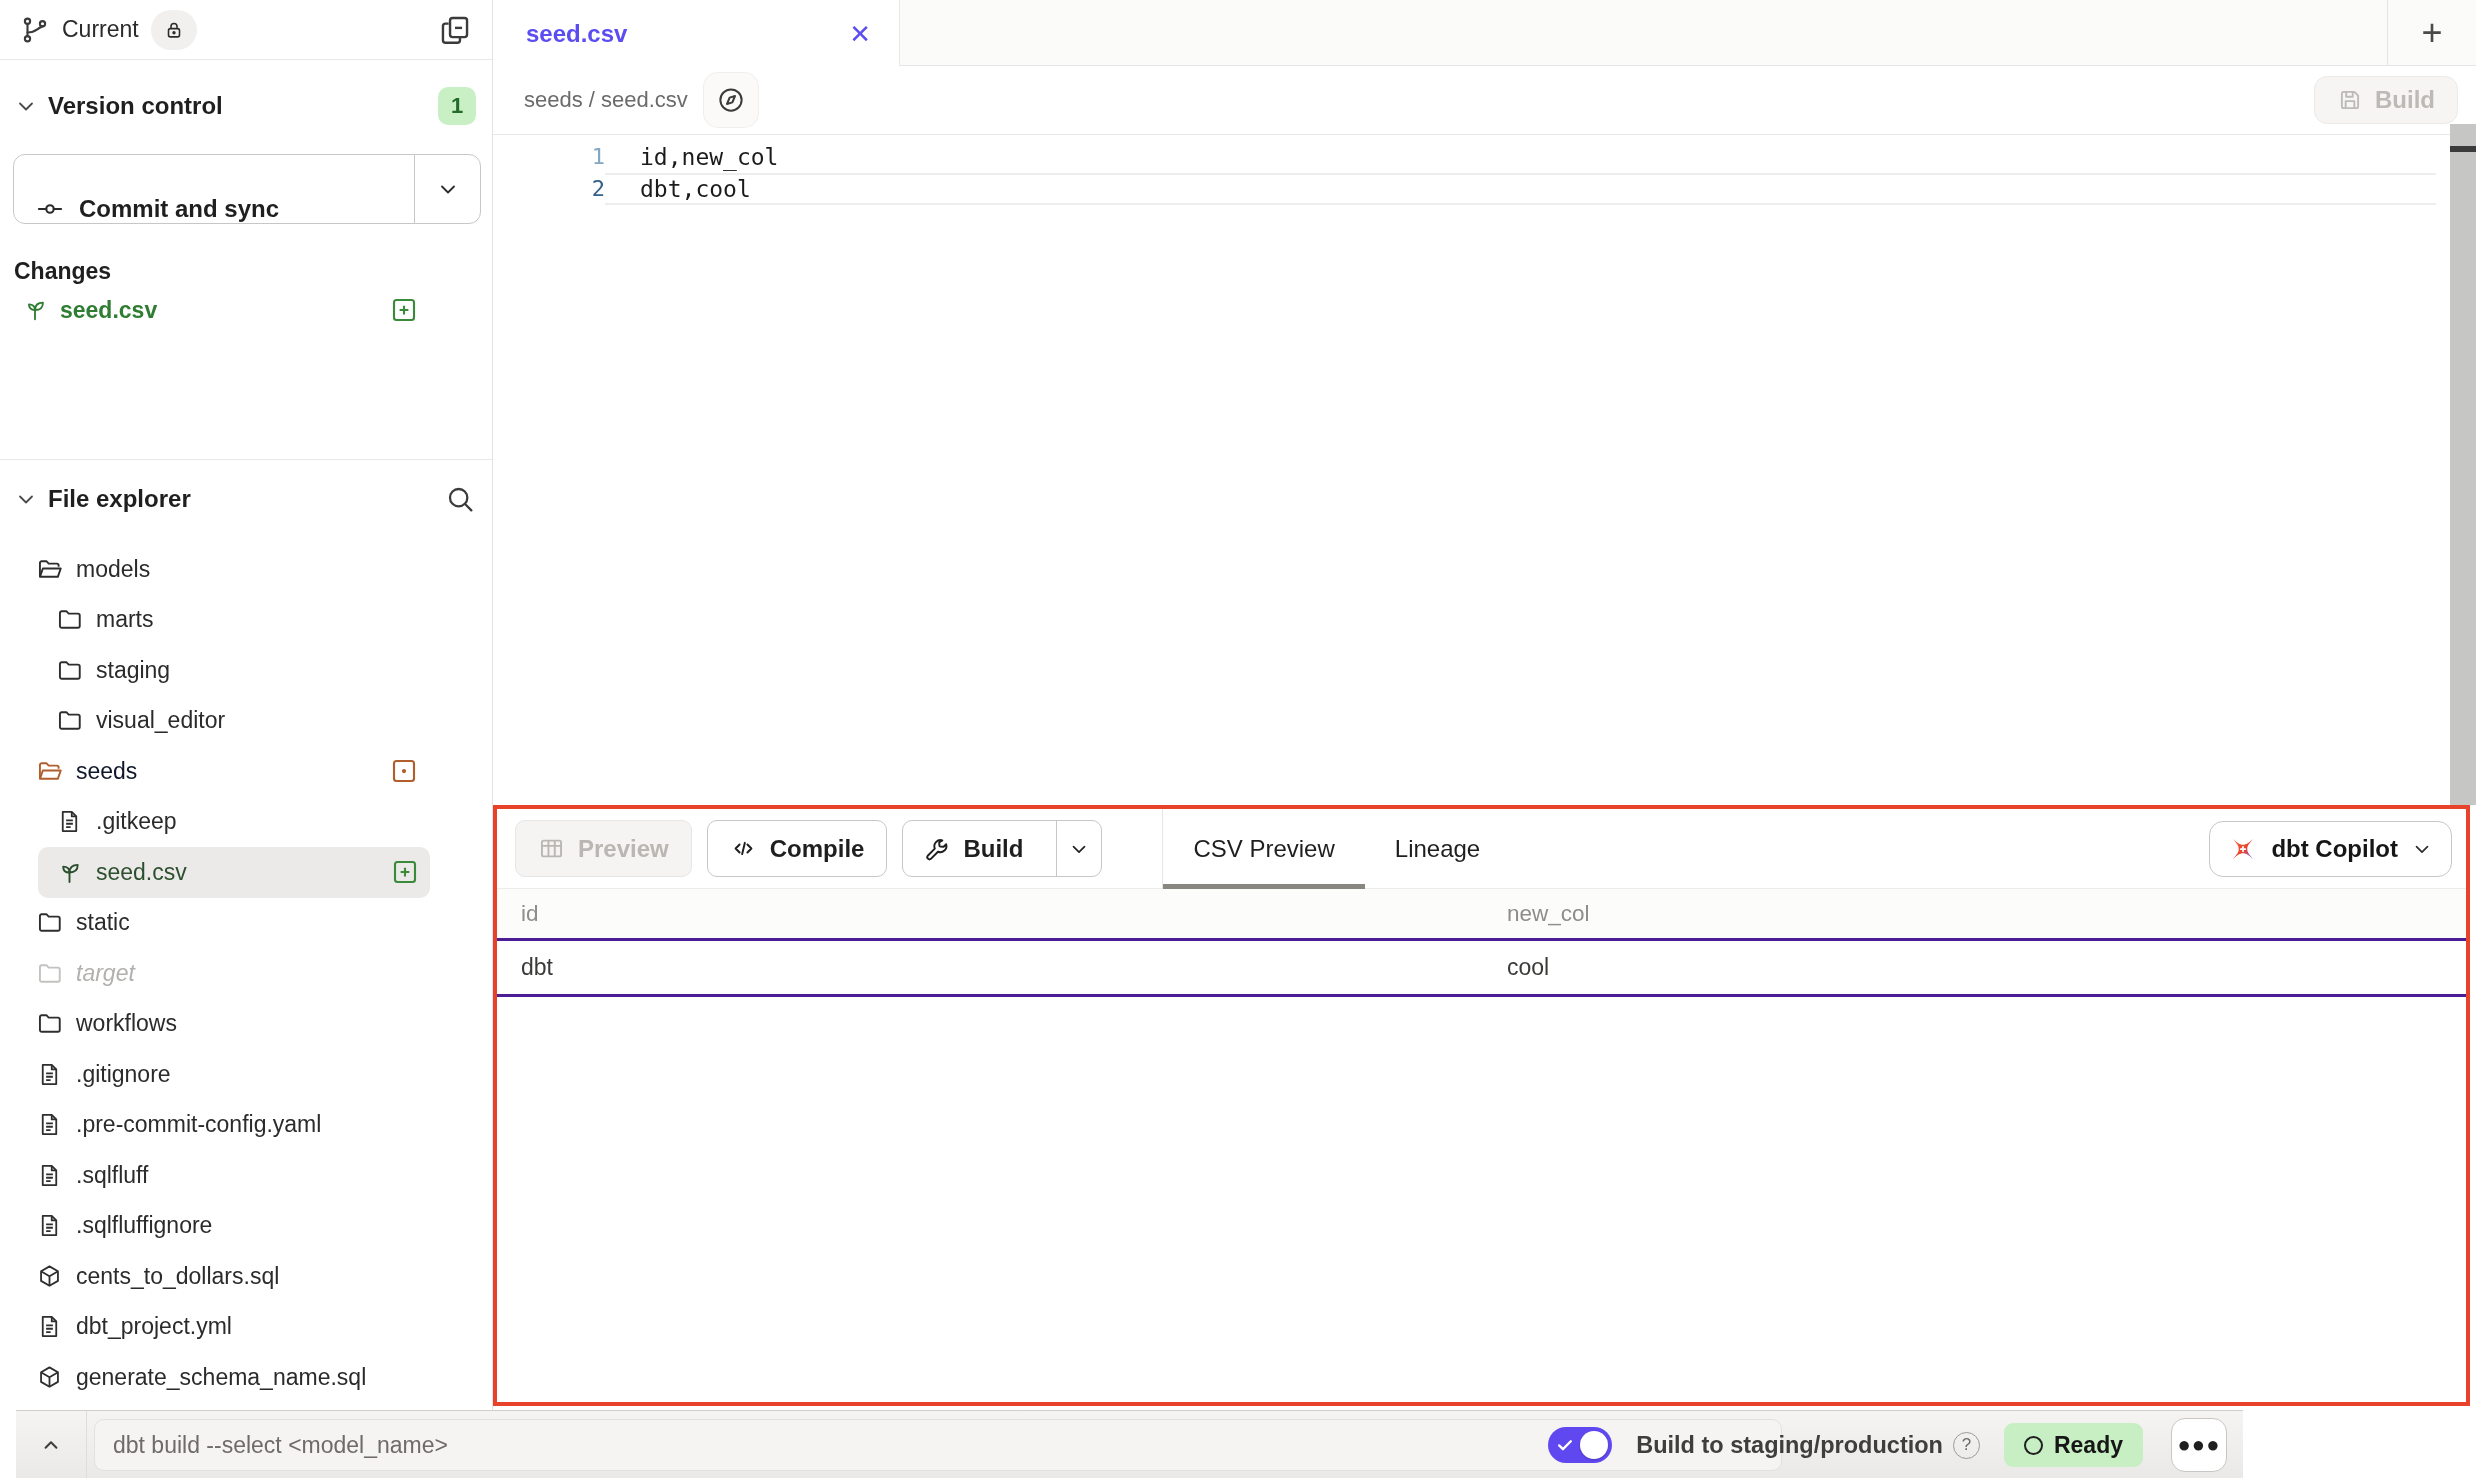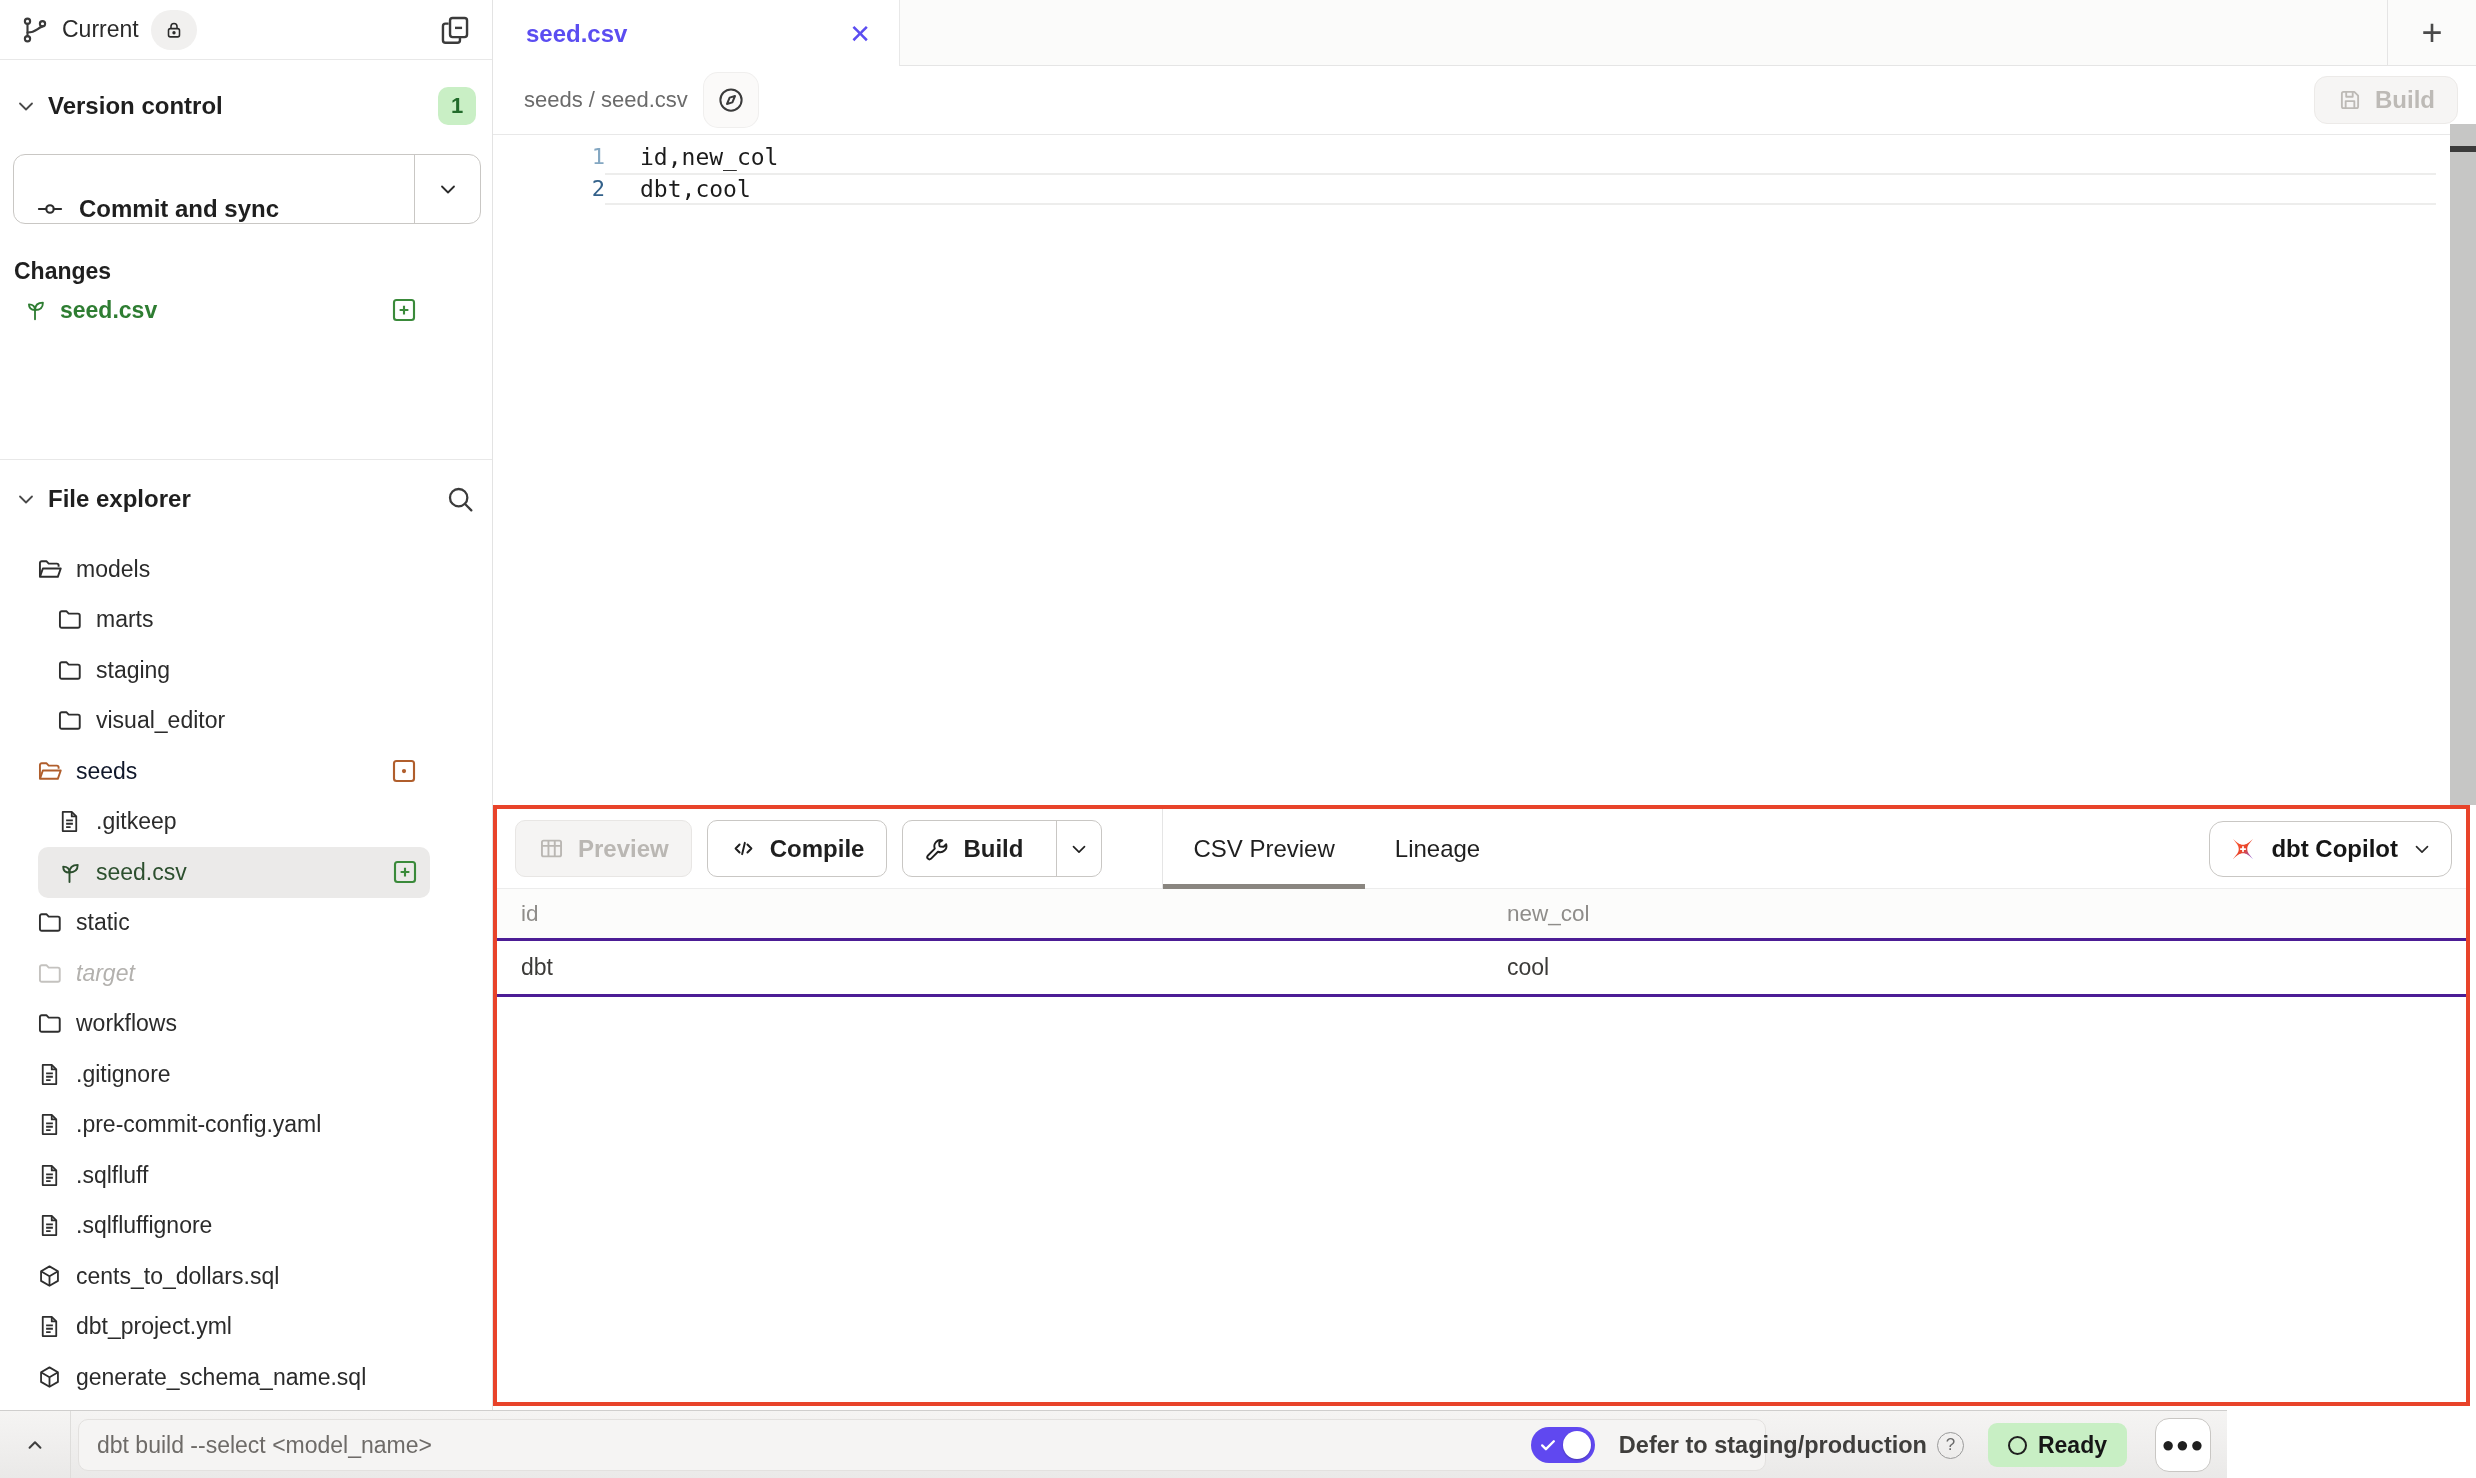--- a/index.html
+++ b/index.html
@@ -94,21 +94,21 @@
   .copilot-btn { margin-left:auto; margin-right:14px; height:56px; border:1.5px solid #c9c7c4; border-radius:14px; background:#fff; display:flex; align-items:center; gap:13px; padding:0 18px; }
   .copilot-btn svg.logo { width:30px; height:30px; }
   .copilot-label { font-size:24px; font-weight:600; color:#161616; }
   .copilot-btn .cchev { width:22px; height:22px; color:#2b2b2b; }
 
   .ptable .trow { display:grid; grid-template-columns:986px 1fr; align-items:center; padding-left:24px; border-bottom:3px solid #4c1d95; }
   .ptable .thead { height:52px; font-size:22.5px; color:#8f8d8a; background:#fcfcfb; }
   .ptable .tdata { height:56px; font-size:23px; color:#3b3a38; }
 
   
-  .statusbar { position:absolute; left:0; top:1410px; width:2227px; height:68px; background:linear-gradient(#f5f4f3,#eae9e8); border-top:1px solid #cfcecd; }
+  .statusbar { position:absolute; left:16px; top:1410px; width:2227px; height:68px; background:linear-gradient(#f5f4f3,#eae9e8); border-top:1px solid #cfcecd; }
   .sb-toggle-area { position:absolute; left:0; top:0; width:71px; height:68px; border-right:1px solid #dedddb; display:flex; align-items:center; justify-content:center; color:#3f3f3f; }
   .sb-toggle-area svg { width:26px; height:26px; }
   .cmd-field { position:absolute; left:78px; top:8px; width:1688px; height:52px; background:#f5f4f3; border:1px solid #e3e1df; border-radius:10px; display:flex; align-items:center; padding-left:18px; }
   .cmd-text { font-size:23px; color:#6e6b68; }
   .sb-right { position:absolute; right:16px; top:0; height:68px; display:flex; align-items:center; }
   .toggle { position:relative; width:64px; height:36px; border-radius:18px; background:#6048f0; }
   .toggle .knob { position:absolute; right:4px; top:4px; width:28px; height:28px; border-radius:50%; background:#fff; box-shadow:0 1px 2px rgba(0,0,0,.25); }
   .toggle svg { position:absolute; left:7px; top:8px; width:20px; height:20px; }
   .defer-label { margin-left:24px; font-size:23.5px; font-weight:600; color:#3f3e3c; }
   .help-circle { margin-left:10px; width:27px; height:27px; border:1.5px solid #9a9a9a; border-radius:50%; color:#6a6a6a; font-size:17px; display:flex; align-items:center; justify-content:center; }
@@ -465,21 +465,21 @@
     <div class="cmd-field">
       <span class="cmd-text">dbt build --select &lt;model_name&gt;</span>
     </div>
     <div class="sb-right">
       <div class="toggle">
         <svg viewBox="0 0 24 24" fill="none" stroke="#fff" stroke-width="2.8" stroke-linecap="round" stroke-linejoin="round">
             <path d="M5 12.5l4.5 4.5L19 7.5"></path>
           </svg>
         <span class="knob"></span>
       </div>
-      <span class="defer-label">Defer to staging/production</span>
+      <span class="defer-label">Build to staging/production</span>
       <span class="help-circle">?</span>
       <div class="ready-pill">
         <span class="ready-circle"></span>
         <span class="ready-label">Ready</span>
       </div>
       <div class="ellipsis-btn">●●●</div>
     </div>
   </footer>
 
 </div>

